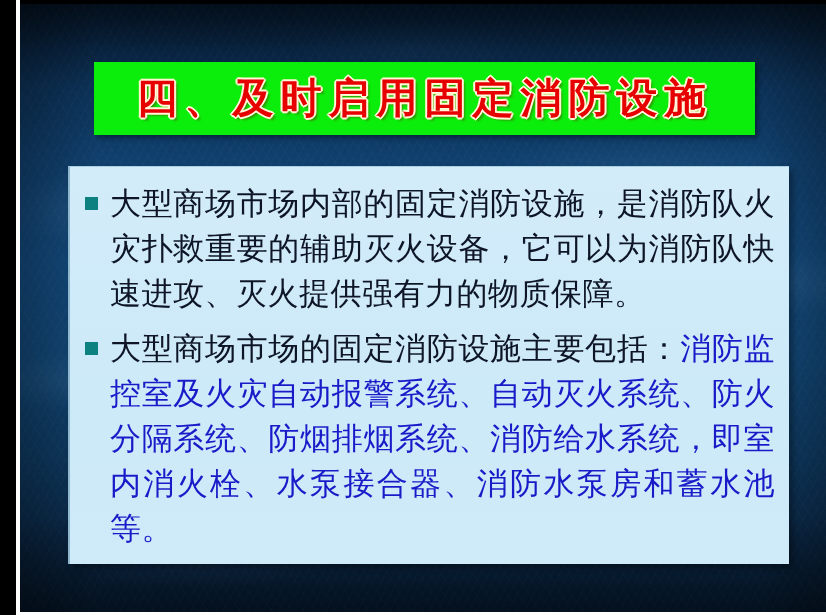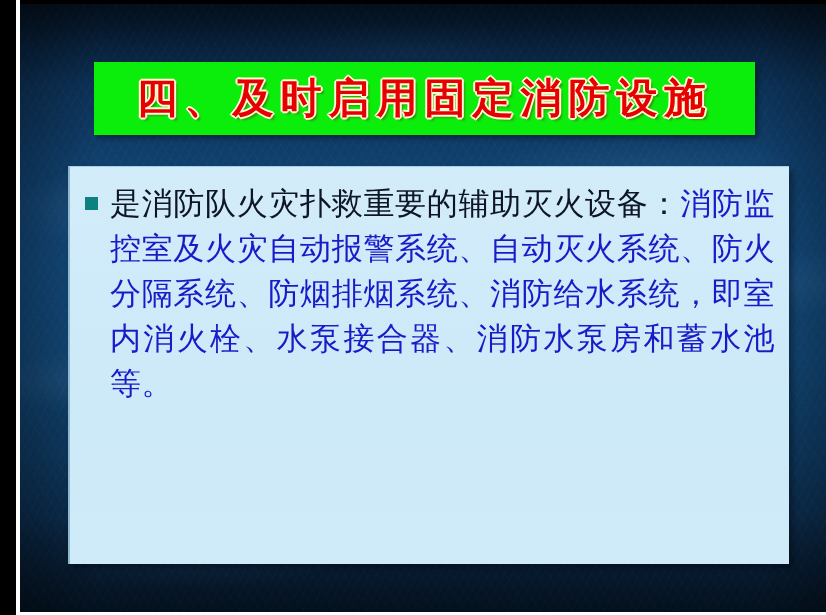--- a/index.html
+++ b/index.html
@@ -183,22 +183,28 @@
   <div class="frame-left"></div>
   <div class="frame-bottom"></div>
   <div class="frame-right"></div>
 
   <div id="title-banner">
     <div id="title-text">四、及时启用固定消防设施</div>
   </div>
 
   <div id="content-box">
 
-
     <div class="bullet-row">
       <span class="bullet-mark"></span>
       <div class="bullet-body">
-        <span>是消防队火灾扑救重要的辅助灭火设备：</span><span class="seg-blue">消防监控室及火灾自动报警系统、自动灭火系统、防火分隔系统、防烟排烟系统、消防给水系统，即室内消火栓、水泵接合器、消防水泵房和蓄水池等。</span>
+        <span>大型商场市场内部的固定消防设施，是消防队火灾扑救重要的辅助灭火设备，它可以为消防队快速进攻、灭火提供强有力的物质保障。</span>
       </div>
     </div>
 
+    <div class="bullet-row">
+      <span class="bullet-mark"></span>
+      <div class="bullet-body">
+        <span>大型商场市场的固定消防设施主要包括：</span><span class="seg-blue">消防监控室及火灾自动报警系统、自动灭火系统、防火分隔系统、防烟排烟系统、消防给水系统，即室内消火栓、水泵接合器、消防水泵房和蓄水池等。</span>
+      </div>
+    </div>
+
   </div>
 </div>
 
 </body></html>

